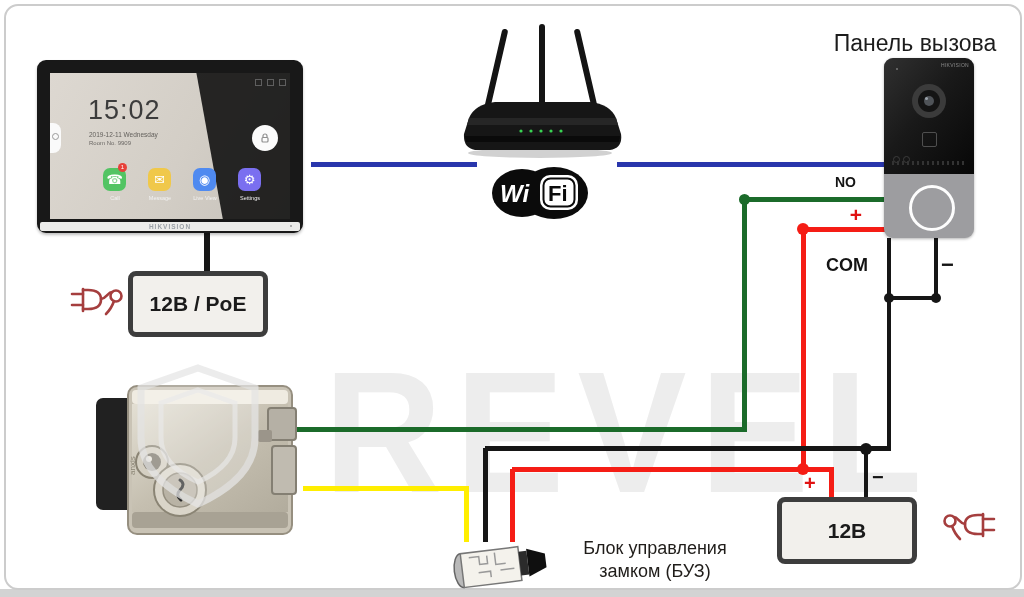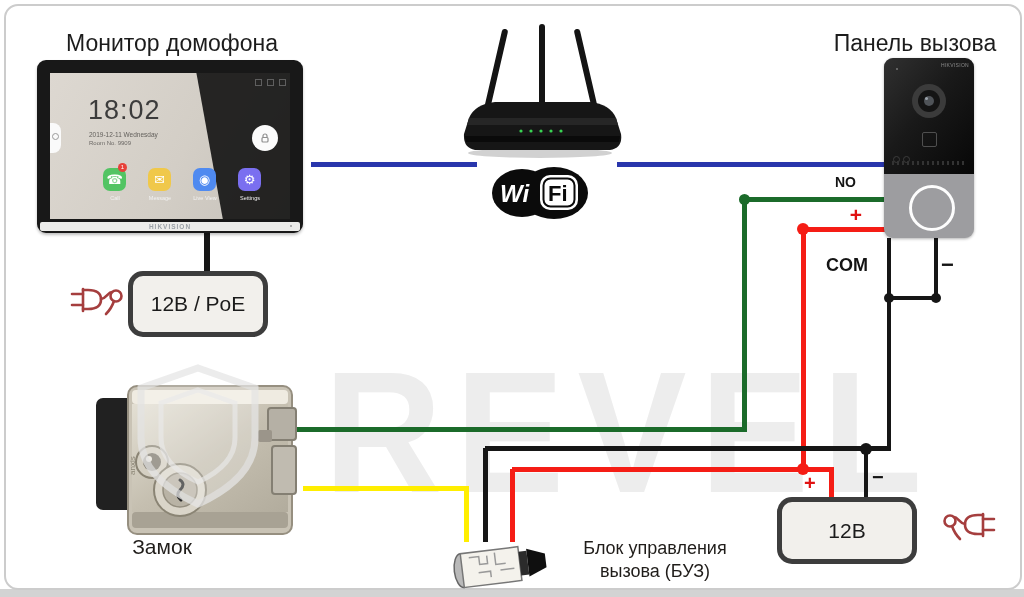--- a/index.html
+++ b/index.html
@@ -19,22 +19,22 @@
   .dot{position:absolute;border-radius:50%;z-index:31;}
   .wire.lan{background:#2936ac;}
   .wire.no{background:#1b6b2a;}
   .wire.plus{background:#f51d15;}
   .wire.minus{background:#161616;}
   .wire.lockw{background:#ffee00;}
   
   .tlabel{position:absolute;font-weight:700;color:#141414;z-index:40;}
   .tlabel.red{color:#e01212;}
   
-  .psu{position:absolute;background:#f2f0ec;border:5px solid #3d3d3d;border-radius:15px;z-index:32;
-       display:flex;align-items:center;justify-content:center;font-weight:400;font-size:21px;color:#1b1b1b;}
+  .psu{position:absolute;background:#f2f0ec;border:5px solid #3d3d3d;border-radius:8px;z-index:32;
+       display:flex;align-items:center;justify-content:center;font-weight:700;font-size:21px;color:#1b1b1b;}
   
   #monitor{left:37px;top:60px;width:266px;height:173px;background:#181818;border-radius:9px;z-index:40;box-shadow:0 2px 3px rgba(0,0,0,.25);}
   #mon-screen{position:absolute;left:13px;top:13px;width:240px;height:146px;background:linear-gradient(120deg,#ddd8d1 0%,#d3cec6 55%,#c6c1ba 100%);overflow:hidden;}
   #mon-gloss{position:absolute;left:0;top:0;width:100%;height:100%;background:rgba(12,12,12,.88);
              clip-path:polygon(61% 0,100% 0,100% 100%,72% 100%);}
   #mon-time{position:absolute;left:38px;top:22px;font-size:27px;color:#3c3c3c;letter-spacing:1px;}
   #mon-date{position:absolute;left:39px;top:58px;font-size:6.5px;color:#63605c;}
   #mon-room{position:absolute;left:39px;top:67px;font-size:6px;color:#6b6865;}
   .app{position:absolute;top:95px;width:23px;height:23px;border-radius:7px;display:flex;align-items:center;justify-content:center;color:#fff;font-size:13px;}
   .applabel{position:absolute;top:122px;width:40px;text-align:center;font-size:5.5px;color:#f2f2f2;}
@@ -76,30 +76,29 @@
 
   <div class="abs" id="bottom-strip"></div>
   <div class="abs" id="frame"></div>
 
   <div class="abs" id="watermark">REVEL</div>
   <svg class="abs" id="shield" viewBox="0 0 150 150">
     <path d="M75 8 L132 28 V78 Q132 118 75 144 Q18 118 18 78 V28 Z" fill="rgba(255,255,255,0.35)" stroke="#e6e6e6" stroke-width="7"></path>
     <path d="M75 30 L112 43 V78 Q112 105 75 122 Q38 105 38 78 V43 Z" fill="none" stroke="#ececec" stroke-width="5"></path>
   </svg>
 
-  <div class="abs title" style="left:52px;top:30px;width:240px;">Монитор домофона</div>
   <div class="abs title" style="left:795px;top:30px;width:240px;">Панель вызова</div>
 
   <div class="abs" id="monitor">
     <div id="mon-screen">
       <div id="mon-gloss"></div>
       <div id="left-tab">
           <i></i>
         </div>
-      <div id="mon-time">18:02</div>
+      <div id="mon-time">15:02</div>
       <div id="mon-date">2019-12-11 Wednesday</div>
       <div id="mon-room">Room No. 9909</div>
       <div id="status-icons">
           <b></b>
           <b></b>
           <b></b>
         </div>
       <div id="circle-btn">
         <svg width="12" height="12" viewBox="0 0 12 12">
           <rect x="3" y="5.5" width="6" height="4.5" rx="1" fill="none" stroke="#8f8f8f" stroke-width="1.2"></rect>
@@ -266,20 +265,19 @@
   <div class="wire lockw" style="left:464px;top:486px;width:5px;height:56px;"></div>
 
   <div class="tlabel" style="left:796px;top:174px;width:60px;text-align:right;font-size:14px;">NO</div>
   <div class="tlabel red" style="left:838px;top:203px;width:24px;text-align:right;font-size:21px;">+</div>
   <div class="tlabel" style="left:826px;top:255px;width:56px;font-size:18px;">COM</div>
   <div class="tlabel" style="left:941px;top:252px;font-size:22px;">−</div>
   <div class="tlabel red" style="left:804px;top:472px;font-size:20px;">+</div>
   <div class="tlabel" style="left:872px;top:466px;font-size:20px;">−</div>
 
   <div class="abs caption" style="left:20px;top:534px;width:284px;font-size:21px;line-height:25px;">
-    <div>Замок</div>
   </div>
   <div class="abs caption" style="left:535px;top:537px;width:240px;font-size:18px;line-height:23px;">
     <div>Блок управления</div>
-    <div>вызова (БУЗ)</div>
+    <div>замком (БУЗ)</div>
   </div>
 
 </div>
 
 </body></html>

